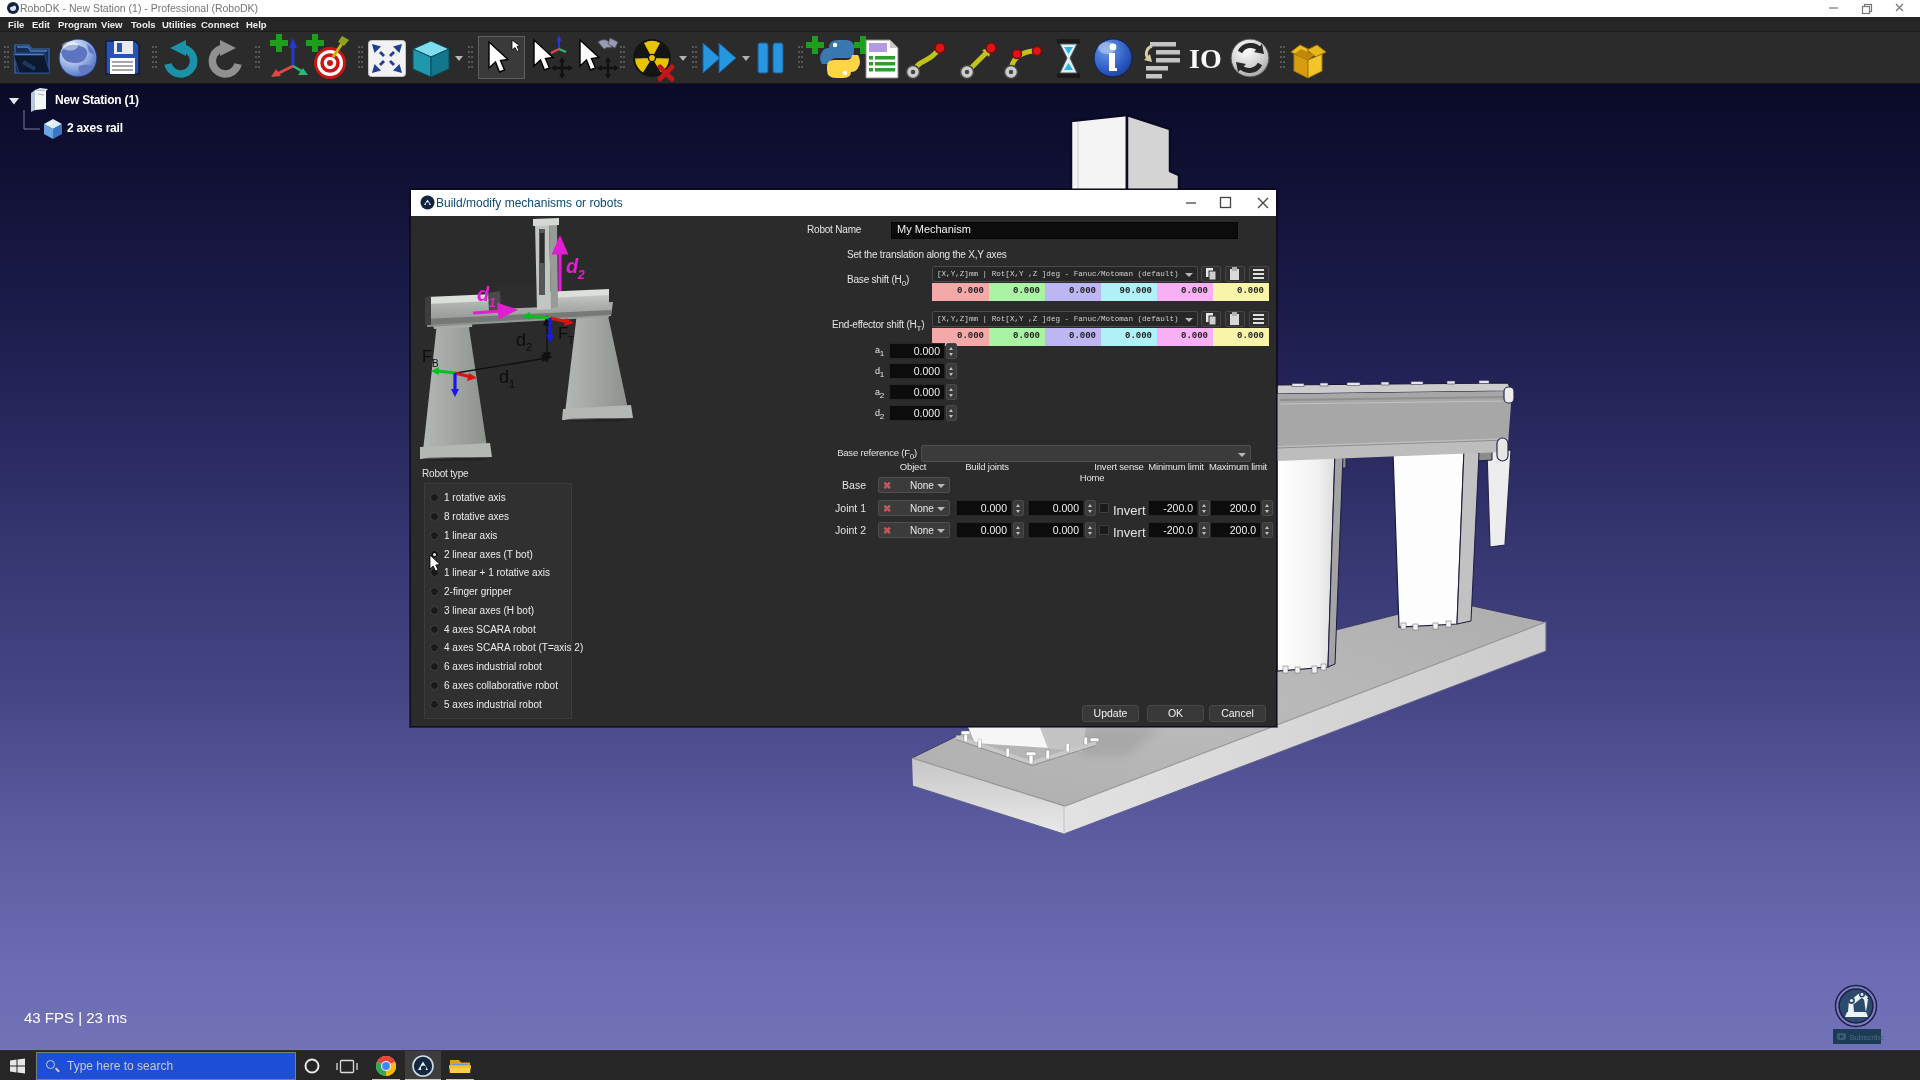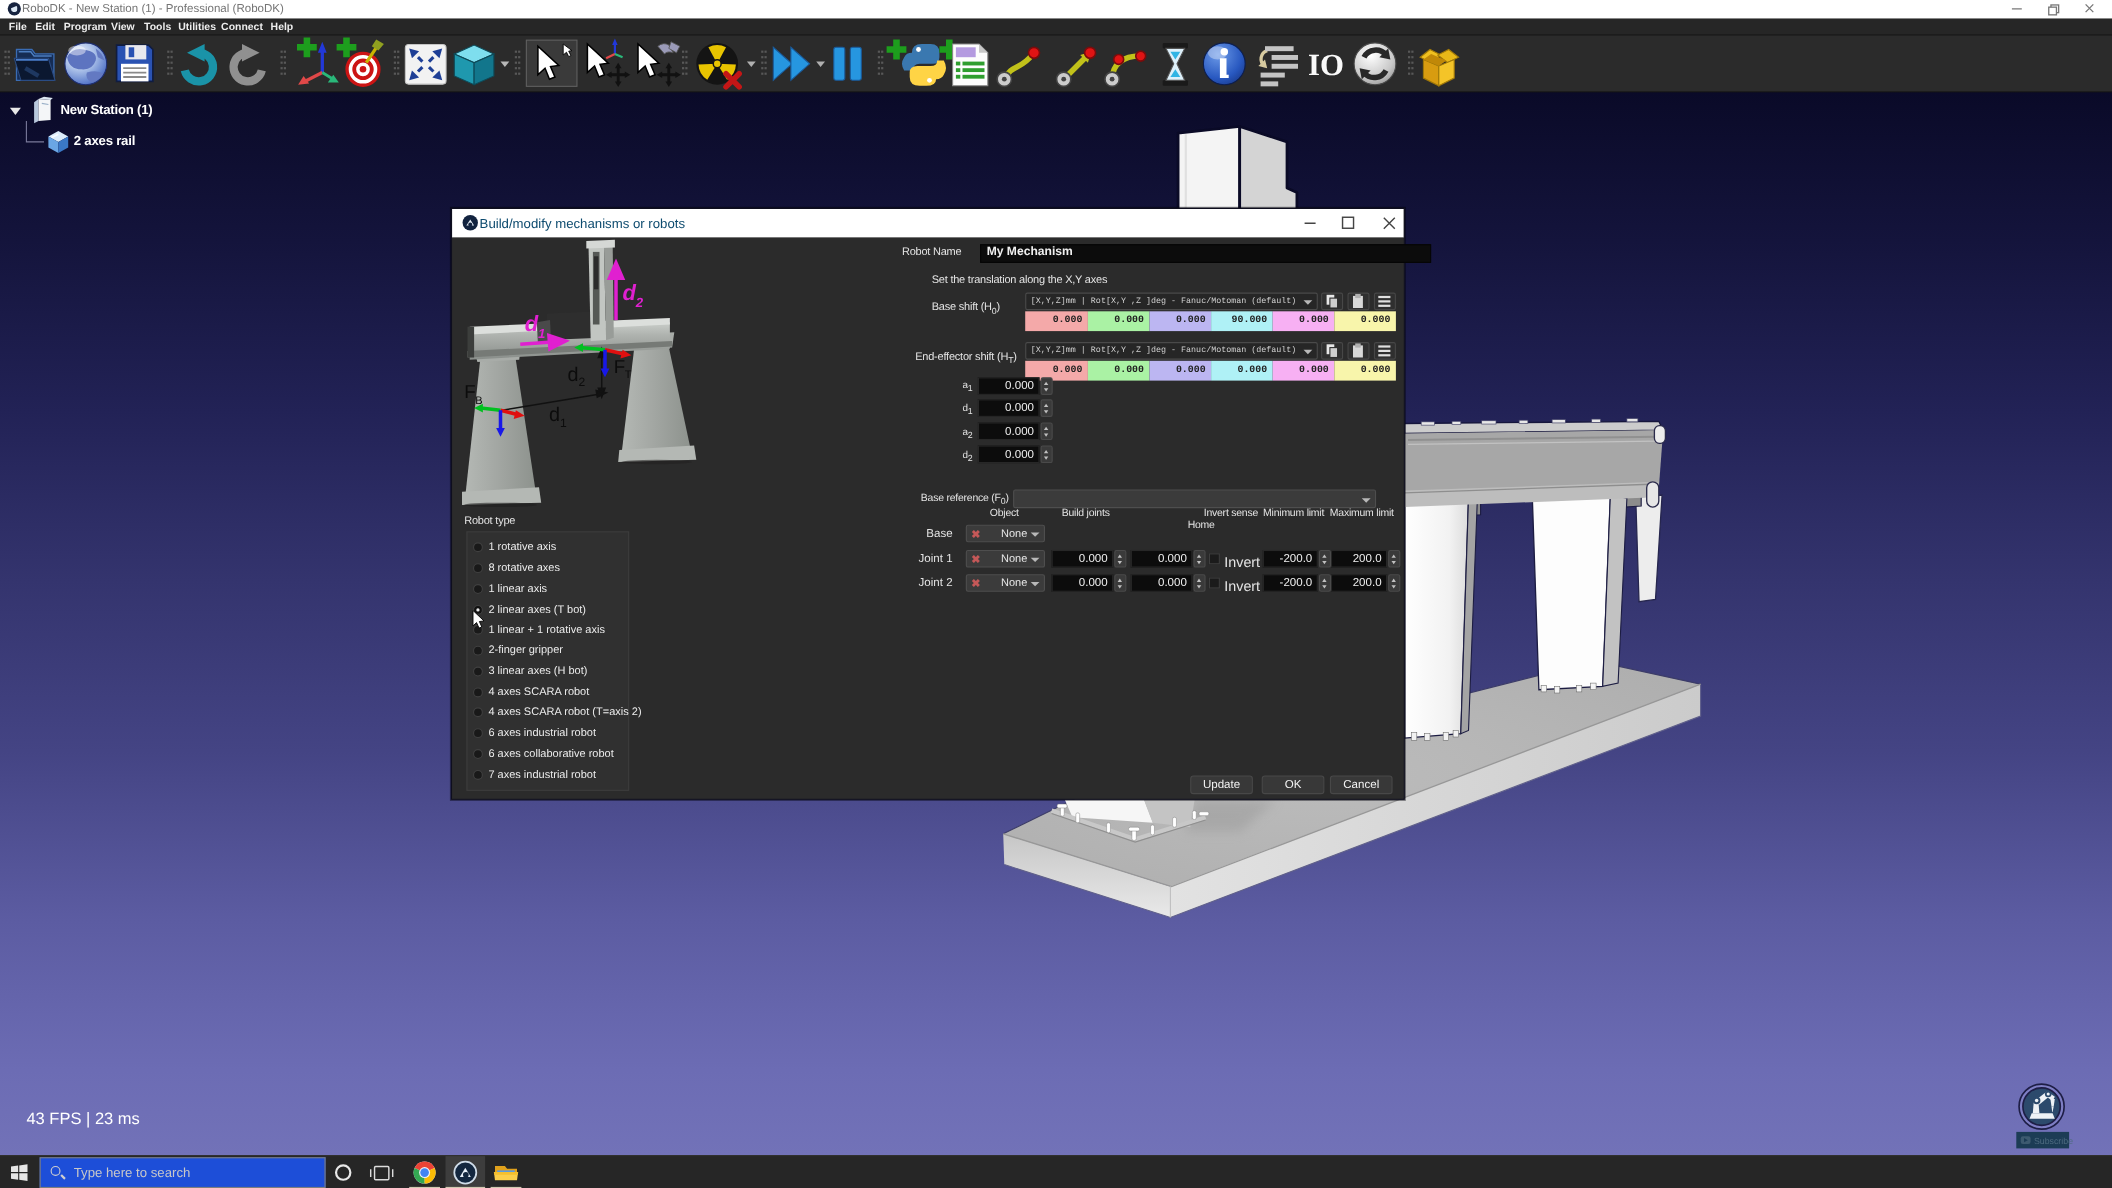--- a/index.html
+++ b/index.html
@@ -531,22 +531,22 @@
         <line x1="550" y1="317" x2="550" y2="336" stroke="#1818e8"></line>
         <polygon points="550,342 546,334 554,334" fill="#1818e8"></polygon>
         <line x1="455" y1="372" x2="437" y2="370" stroke="#00c020"></line>
         <polygon points="431,370 439,366 439,374" fill="#00c020"></polygon>
         <line x1="455" y1="372" x2="471" y2="376" stroke="#e01010"></line>
         <polygon points="477,377 469,372 467,380" fill="#e01010"></polygon>
         <line x1="455" y1="372" x2="455" y2="390" stroke="#1818e8"></line>
         <polygon points="455,396 451,388 459,388" fill="#1818e8"></polygon>
       </g>
       </svg>
-      <div class="dlbl" style="left:396px;top:8px;width:80px;text-align:center;">Robot Name</div>
-      <div class="dinput" style="left:480px;top:6px;width:410px;height:17px;font-weight:bold;">My Mechanism</div>
+      <div class="dlbl" style="left:396px;top:8px;width:80px;text-align:left;">Robot Name</div>
+      <div class="dinput" style="left:480px;top:6px;width:347px;height:17px;">My Mechanism</div>
       <div class="dlbl" style="left:436px;top:33px;">Set the translation along the X,Y axes</div>
 
       <div class="dlbl" style="left:436px;top:58px;">Base shift (H<sub>0</sub>)</div>
       <div class="fcombo" style="left:521px;top:50px;width:266px;height:16px;">[X,Y,Z]mm | Rot[X,Y ,Z  ]deg - Fanuc/Motoman (default)<span class="arr"></span></div>
       <div class="ibtn" style="left:790px;top:50px;"><svg width="18" height="14" viewBox="0 0 18 14">
             <rect x="4" y="1" width="7" height="9" fill="#e8e8e8"></rect>
             <rect x="7" y="4" width="7" height="9" fill="#cfcfcf" stroke="#2f2f2f"></rect>
           </svg></div>
       <div class="ibtn" style="left:814px;top:50px;"><svg width="18" height="14" viewBox="0 0 18 14">
             <rect x="4" y="2" width="9" height="11" fill="#d8d8d8"></rect>
@@ -675,21 +675,21 @@
         <div class="rlbl" style="left:33px;top:389px;">3 linear axes (H bot)</div>
       <div class="radio" style="left:19px;top:409px;"></div>
         <div class="rlbl" style="left:33px;top:408px;">4 axes SCARA robot</div>
       <div class="radio" style="left:19px;top:427px;"></div>
         <div class="rlbl" style="left:33px;top:426px;">4 axes SCARA robot (T=axis 2)</div>
       <div class="radio" style="left:19px;top:446px;"></div>
         <div class="rlbl" style="left:33px;top:445px;">6 axes industrial robot</div>
       <div class="radio" style="left:19px;top:465px;"></div>
         <div class="rlbl" style="left:33px;top:464px;">6 axes collaborative robot</div>
       <div class="radio" style="left:19px;top:484px;"></div>
-        <div class="rlbl" style="left:33px;top:483px;">7 axes industrial robot</div>
+        <div class="rlbl" style="left:33px;top:483px;">5 axes industrial robot</div>
       <svg style="position:absolute;left:18px;top:339px;" width="14" height="20" viewBox="0 0 14 20">
         <path d="M1 0 L1 14 L4.2 11 L6.5 16 L9 15 L6.8 10 L11 9.5 Z" fill="#fff" stroke="#000" stroke-width="0.8"></path>
       </svg>
     </div>
   </div>
   <div id="taskbar">
     <div class="tile active" style="left:405px;"></div>
     <div class="runline" style="left:372px;width:28px;"></div>
     <div class="runline" style="left:405px;width:36px;"></div>
     <div class="runline" style="left:446px;width:28px;"></div>

